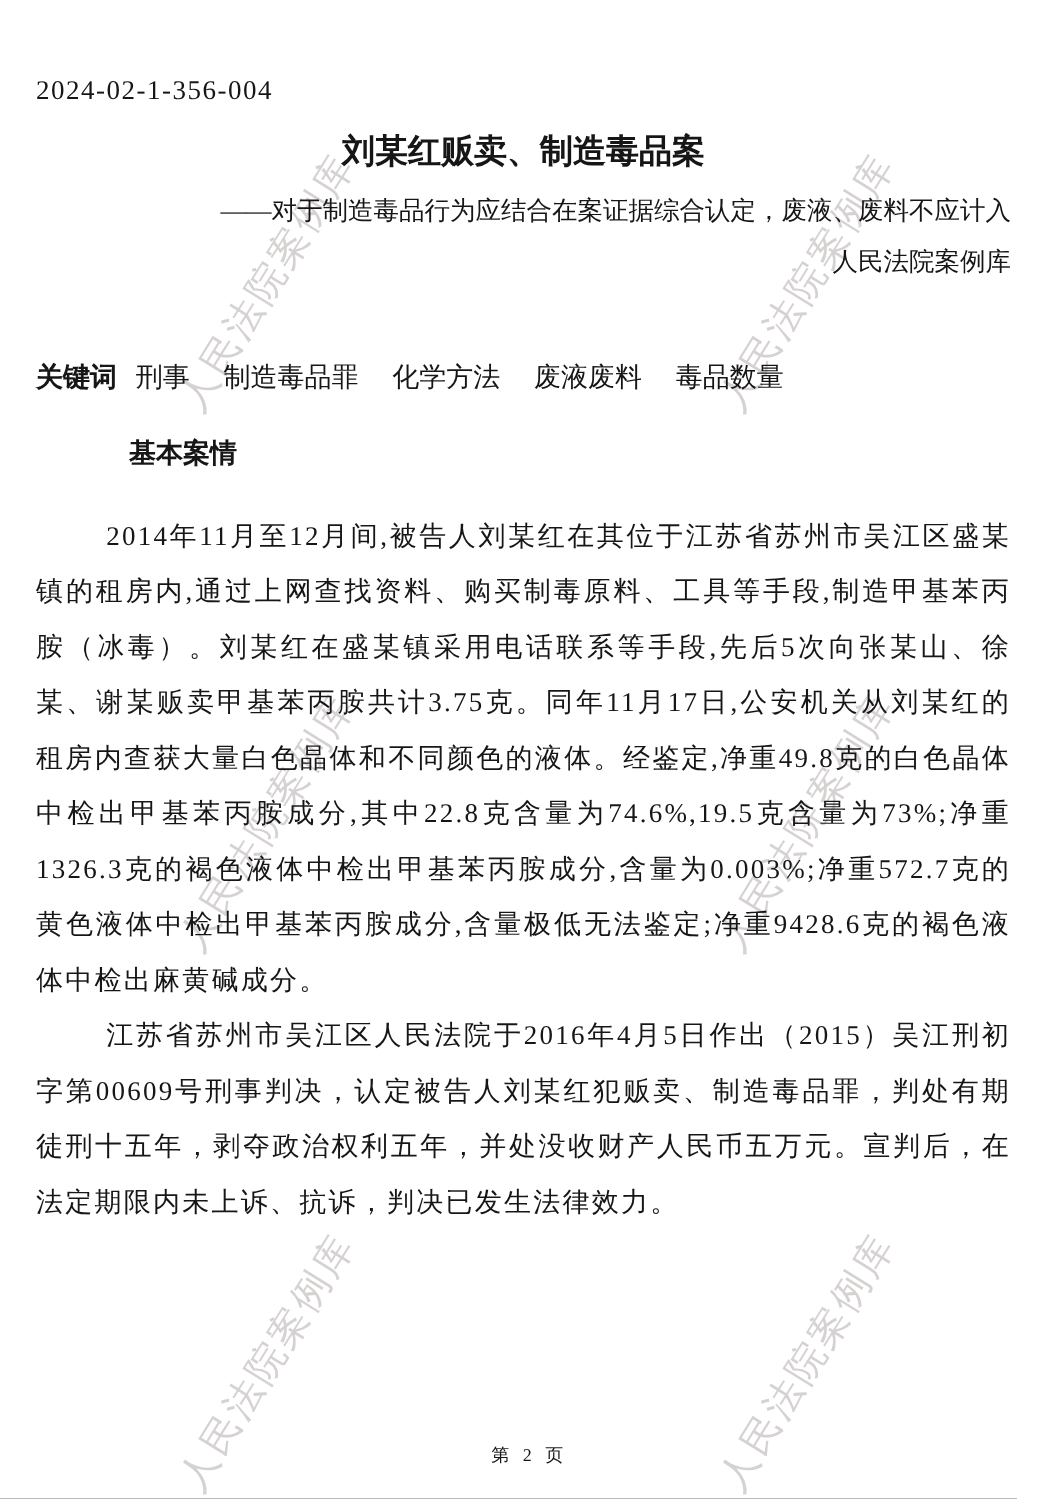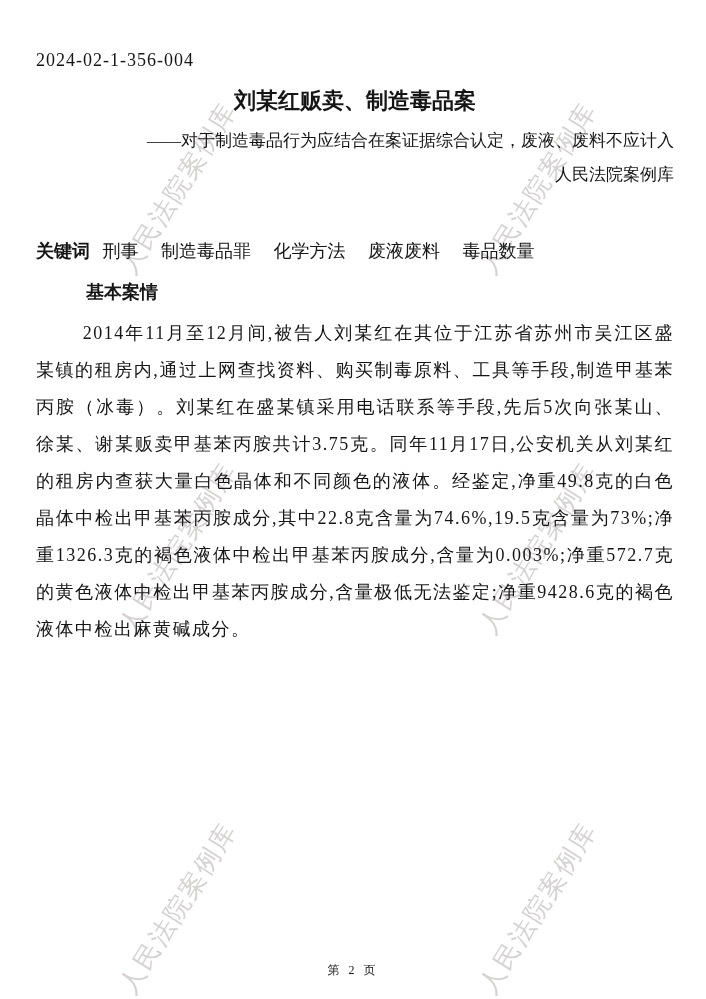--- a/index.html
+++ b/index.html
@@ -24,21 +24,21 @@
   }
   .wm.r1c1 { left:178px; top:188px; }
   .wm.r1c2 { left:538px; top:188px; }
   .wm.r2c1 { left:178px; top:548px; }
   .wm.r2c2 { left:538px; top:548px; }
   .wm.r3c1 { left:178px; top:908px; }
   .wm.r3c2 { left:538px; top:908px; }
   
   .content {
     position:absolute; inset:0; z-index:1;
-    padding:48px 32px 0 36px;
+    padding:48px 32px 0 24px;
     box-sizing:border-box;
   }
   .case-number {
     font-size:18px;
     letter-spacing:1px;
     line-height:24px;
   }
   .doc-title {
     margin:15px 0 0 0;
     text-align:center;
@@ -59,25 +59,25 @@
     line-height:37px;
     white-space:nowrap;
   }
   .keywords-label {
     font-weight:bold;
     font-family:"Liberation Sans", sans-serif;
     margin-right:8px;
   }
   .keyword-item { margin-right:18px; }
   .section-heading {
-    margin:4px;
+    margin:16px;
     padding-left:46px;
     font-size:18px;
     font-weight:bold;
-    font-family:Liberation Sans, sans-serif;
+    font-family:Liberation Mono, monospace;
     line-height:37px;
   }
   p.body-para {
     margin:0;
     font-size:18px;
     line-height:37px;
     text-align:justify;
     text-indent:2.6em;
     letter-spacing:1.5px;
   }
@@ -120,20 +120,21 @@
       <span class="keyword-item">刑事</span>
       <span class="keyword-item">制造毒品罪</span>
       <span class="keyword-item">化学方法</span>
       <span class="keyword-item">废液废料</span>
       <span class="keyword-item">毒品数量</span>
     </div>
 
     <div>
       <h2 class="section-heading">基本案情</h2>
       <p class="body-para">2014年11月至12月间,被告人刘某红在其位于江苏省苏州市吴江区盛某镇的租房内,通过上网查找资料、购买制毒原料、工具等手段,制造甲基苯丙胺（冰毒）。刘某红在盛某镇采用电话联系等手段,先后5次向张某山、徐某、谢某贩卖甲基苯丙胺共计3.75克。同年11月17日,公安机关从刘某红的租房内查获大量白色晶体和不同颜色的液体。经鉴定,净重49.8克的白色晶体中检出甲基苯丙胺成分,其中22.8克含量为74.6%,19.5克含量为73%;净重1326.3克的褐色液体中检出甲基苯丙胺成分,含量为0.003%;净重572.7克的黄色液体中检出甲基苯丙胺成分,含量极低无法鉴定;净重9428.6克的褐色液体中检出麻黄碱成分。</p>
+      <p class="body-para">江苏省苏州市吴江区人民法院于2016年4月5日作出（2015）吴江刑初字第00609号刑事判决，认定被告人刘某红犯贩卖、制造毒品罪，判处有期徒刑十五年，剥夺政治权利五年，并处没收财产人民币五万元。宣判后，在法定期限内未上诉、抗诉，判决已发生法律效力。</p>
     </div>
 
     <div>
     </div>
 
   </div>
 
   <div class="page-footer">第 2 页</div>
 
 </div>

